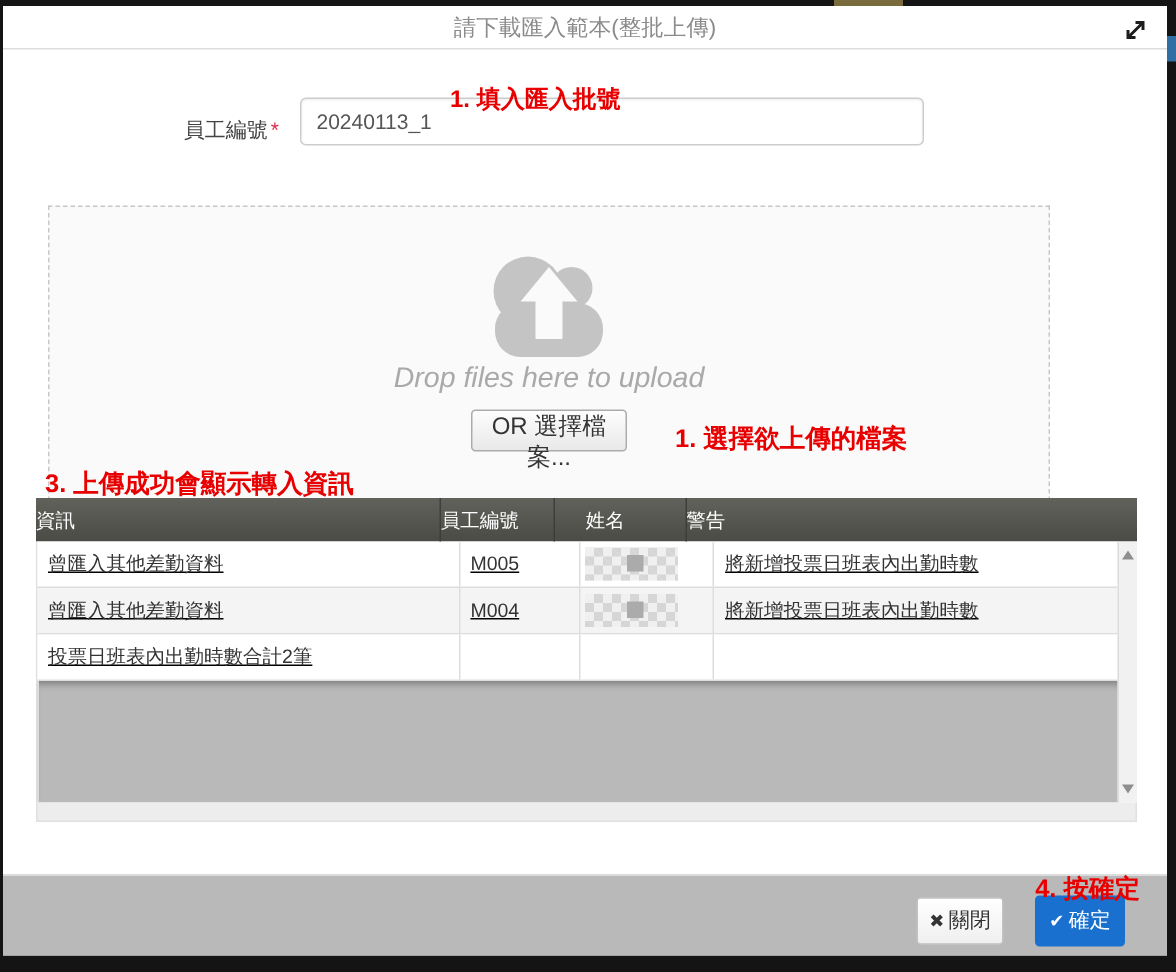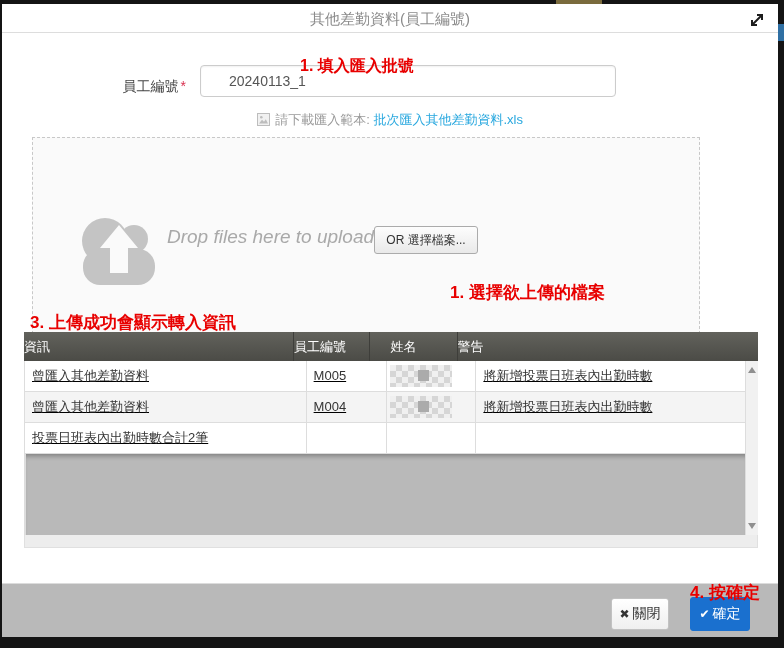--- a/index.html
+++ b/index.html
@@ -21,38 +21,38 @@
   .ann { position:absolute; color:#e80000; font-weight:bold; font-size:17px; white-space:nowrap; z-index:5; }
   .ann1 { left:298px; top:52px; font-size:16px; }
   .ann2 { left:448px; top:277px; }
   .ann3 { left:28px; top:307px; }
   .ann4 { right:18px; top:577px; }
 
   .form-label { position:absolute; left:0; top:74px; width:184px; text-align:right; font-size:14px; color:#444; }
   .req { color:#d9304f; margin-left:2px; }
   .batch-input {
     position:absolute; left:198px; top:61px; width:416px; height:32px;
-    border:1px solid #ccc; border-radius:4px; padding:0 28px; font-size:14px; color:#555;
+    border:1px solid #ccc; border-radius:4px; padding:0 10px; font-size:14px; color:#555;
     box-shadow:inset 0 1px 2px rgba(0,0,0,.06); outline:none;
     font-family:"Liberation Sans","DejaVu Sans",sans-serif;
   }
 
   .template-line { position:absolute; left:0; top:107px; width:776px; text-align:center; font-size:13px; color:#9a9a9a; }
   .file-icon { display:inline-block; vertical-align:-2px; margin-right:5px; }
   .template-link { color:#29a8df; text-decoration:none; cursor:pointer; }
 
   .dropzone {
     position:absolute; left:30px; top:133px; width:668px; height:197px;
     border:1px dashed #c8c8c8; background:#fafafa;
-    display:flex; align-items:center;padding-left:38px;
+    display:flex; flex-direction:column; align-items:center;
   }
   .cloud { margin-top:22px; height:80px; }
   .drop-text { margin-top:2px; font-size:19px; font-style:italic; color:#a9a9a9; }
   .choose-btn {
-    margin-top:9px; width:104px; height:28px; font-size:12px; color:#333;
+    margin-top:9px; width:104px; height:28px; font-size:16px; color:#333;
     background:linear-gradient(#fdfdfd,#e9e9e9); border:1px solid #ababab; border-radius:3px; cursor:pointer;
     font-family:"Liberation Sans","DejaVu Sans",sans-serif;
   }
 
   .grid { position:absolute; left:22px; top:328px; width:734px; }
   .ghead { display:flex; height:29px; background:linear-gradient(#62625c,#4b4b46); }
   .hc { color:#fff; font-size:13px; line-height:29px; overflow:hidden; }
   .hc + .hc { border-left:1px solid #3e3e3a; }
   .c1 { width:281px; } .c2 { width:80px; } .c3 { width:90px;padding-left:20px; } .c4 { width:270px; }
   .ghead .c4 { width:315px; }
@@ -96,47 +96,37 @@
 </head>
 <body>
 
 <div class="screen">
   <div class="artifact-tan"></div>
   <div class="artifact-blue"></div>
 
   <div class="modal">
 
     <div class="modal-header">
-      <div class="modal-title">其他差勤資料(員工編號)</div>
+      <div class="modal-title">請下載匯入範本(整批上傳)</div>
       <div class="expand-btn">
         <svg width="16" height="16" viewBox="0 0 16 16">
           <g stroke="#1d1d1d" stroke-width="2" fill="none">
             <path d="M3 13 L13 3"></path>
             <path d="M8 3 H13 V8"></path>
             <path d="M8 13 H3 V8"></path>
           </g>
         </svg>
       </div>
     </div>
 
     <div class="ann ann1">1. 填入匯入批號</div>
 
     <div class="form-label"><span>員工編號</span><span class="req">*</span></div>
     <input class="batch-input" value="20240113_1" style="">
 
-    <div class="template-line">
-      <span class="file-icon">
-        <svg width="13" height="13" viewBox="0 0 13 13">
-          <rect x="0.5" y="0.5" width="12" height="12" fill="#f1f1f1" stroke="#bdbdbd"></rect>
-          <circle cx="4.3" cy="4.3" r="1.3" fill="#bdbdbd"></circle>
-          <path d="M2 10.5 L5 6.8 L7 8.8 L8.8 6.2 L11 10.5 Z" fill="#bdbdbd"></path>
-        </svg>
-      </span><span>請下載匯入範本:</span>
-      <a class="template-link">批次匯入其他差勤資料.xls</a>
-    </div>
 
     <div class="dropzone">
       <div class="cloud">
         <svg width="96" height="80" viewBox="0 0 96 80">
           <g fill="#c4c4c4">
             <circle cx="34" cy="34" r="23"></circle>
             <circle cx="63" cy="32" r="14"></circle>
             <rect x="12" y="42" width="72" height="36" rx="17"></rect>
           </g>
           <polygon fill="#fafafa" points="48,18 67,41 57,41 57,66 39,66 39,41 29,41"></polygon>

